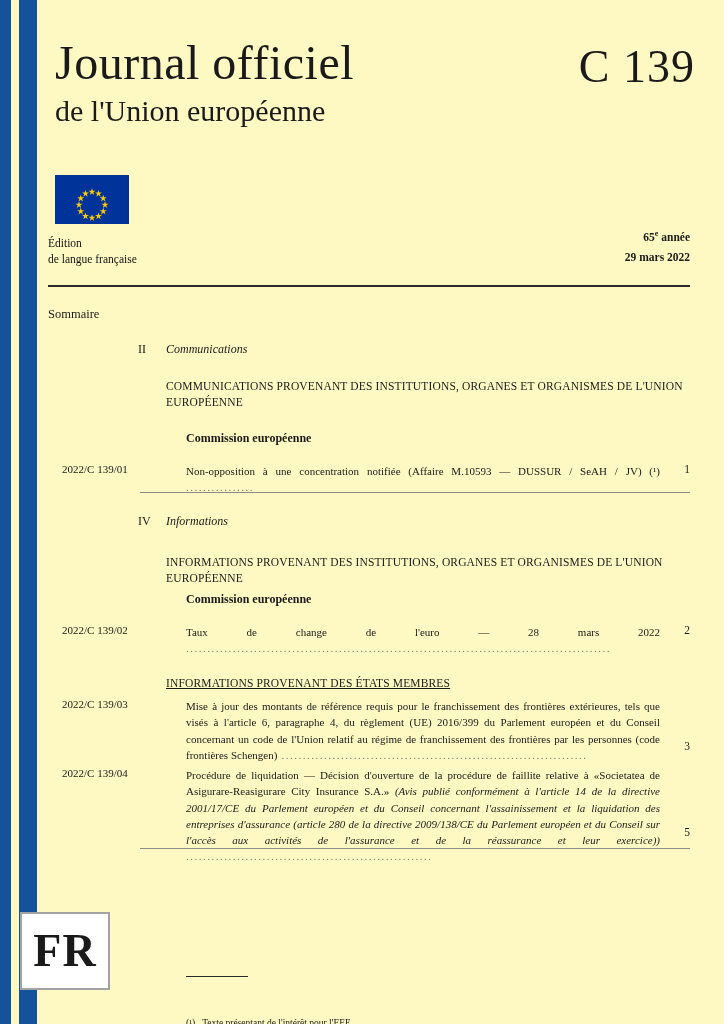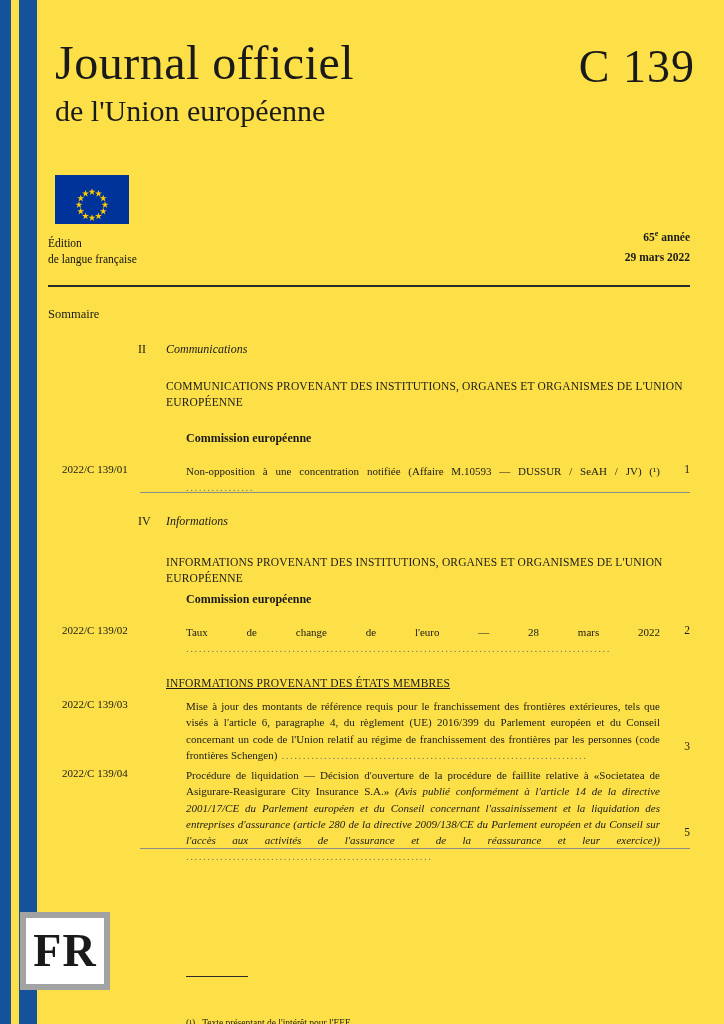--- a/index.html
+++ b/index.html
@@ -5,21 +5,21 @@
 <style>
   html, body {
     margin: 0;
     padding: 0;
     background: #ffffff;
   }
   .page {
     position: relative;
     width: 724px;
     height: 1024px;
-    background: #fde047;
+    background: #fef9c3;
     overflow: hidden;
     font-family: "Liberation Serif", "DejaVu Serif", serif;
     color: #1a1a1a;
   }
 
   
   .bar {
     position: absolute;
     top: 0;
     height: 1024px;
@@ -199,21 +199,21 @@
   }
 
   
   .fr-box {
     position: absolute;
     left: 20px;
     top: 912px;
     width: 90px;
     height: 78px;
     background: #ffffff;
-    border: 6px solid #a3a3a3;
+    border: 2px solid #a3a3a3;
     box-sizing: border-box;
     display: flex;
     align-items: center;
     justify-content: center;
   }
   .fr-box span {
     font-size: 46px;
     font-weight: bold;
     letter-spacing: 1px;
     line-height: 1;

